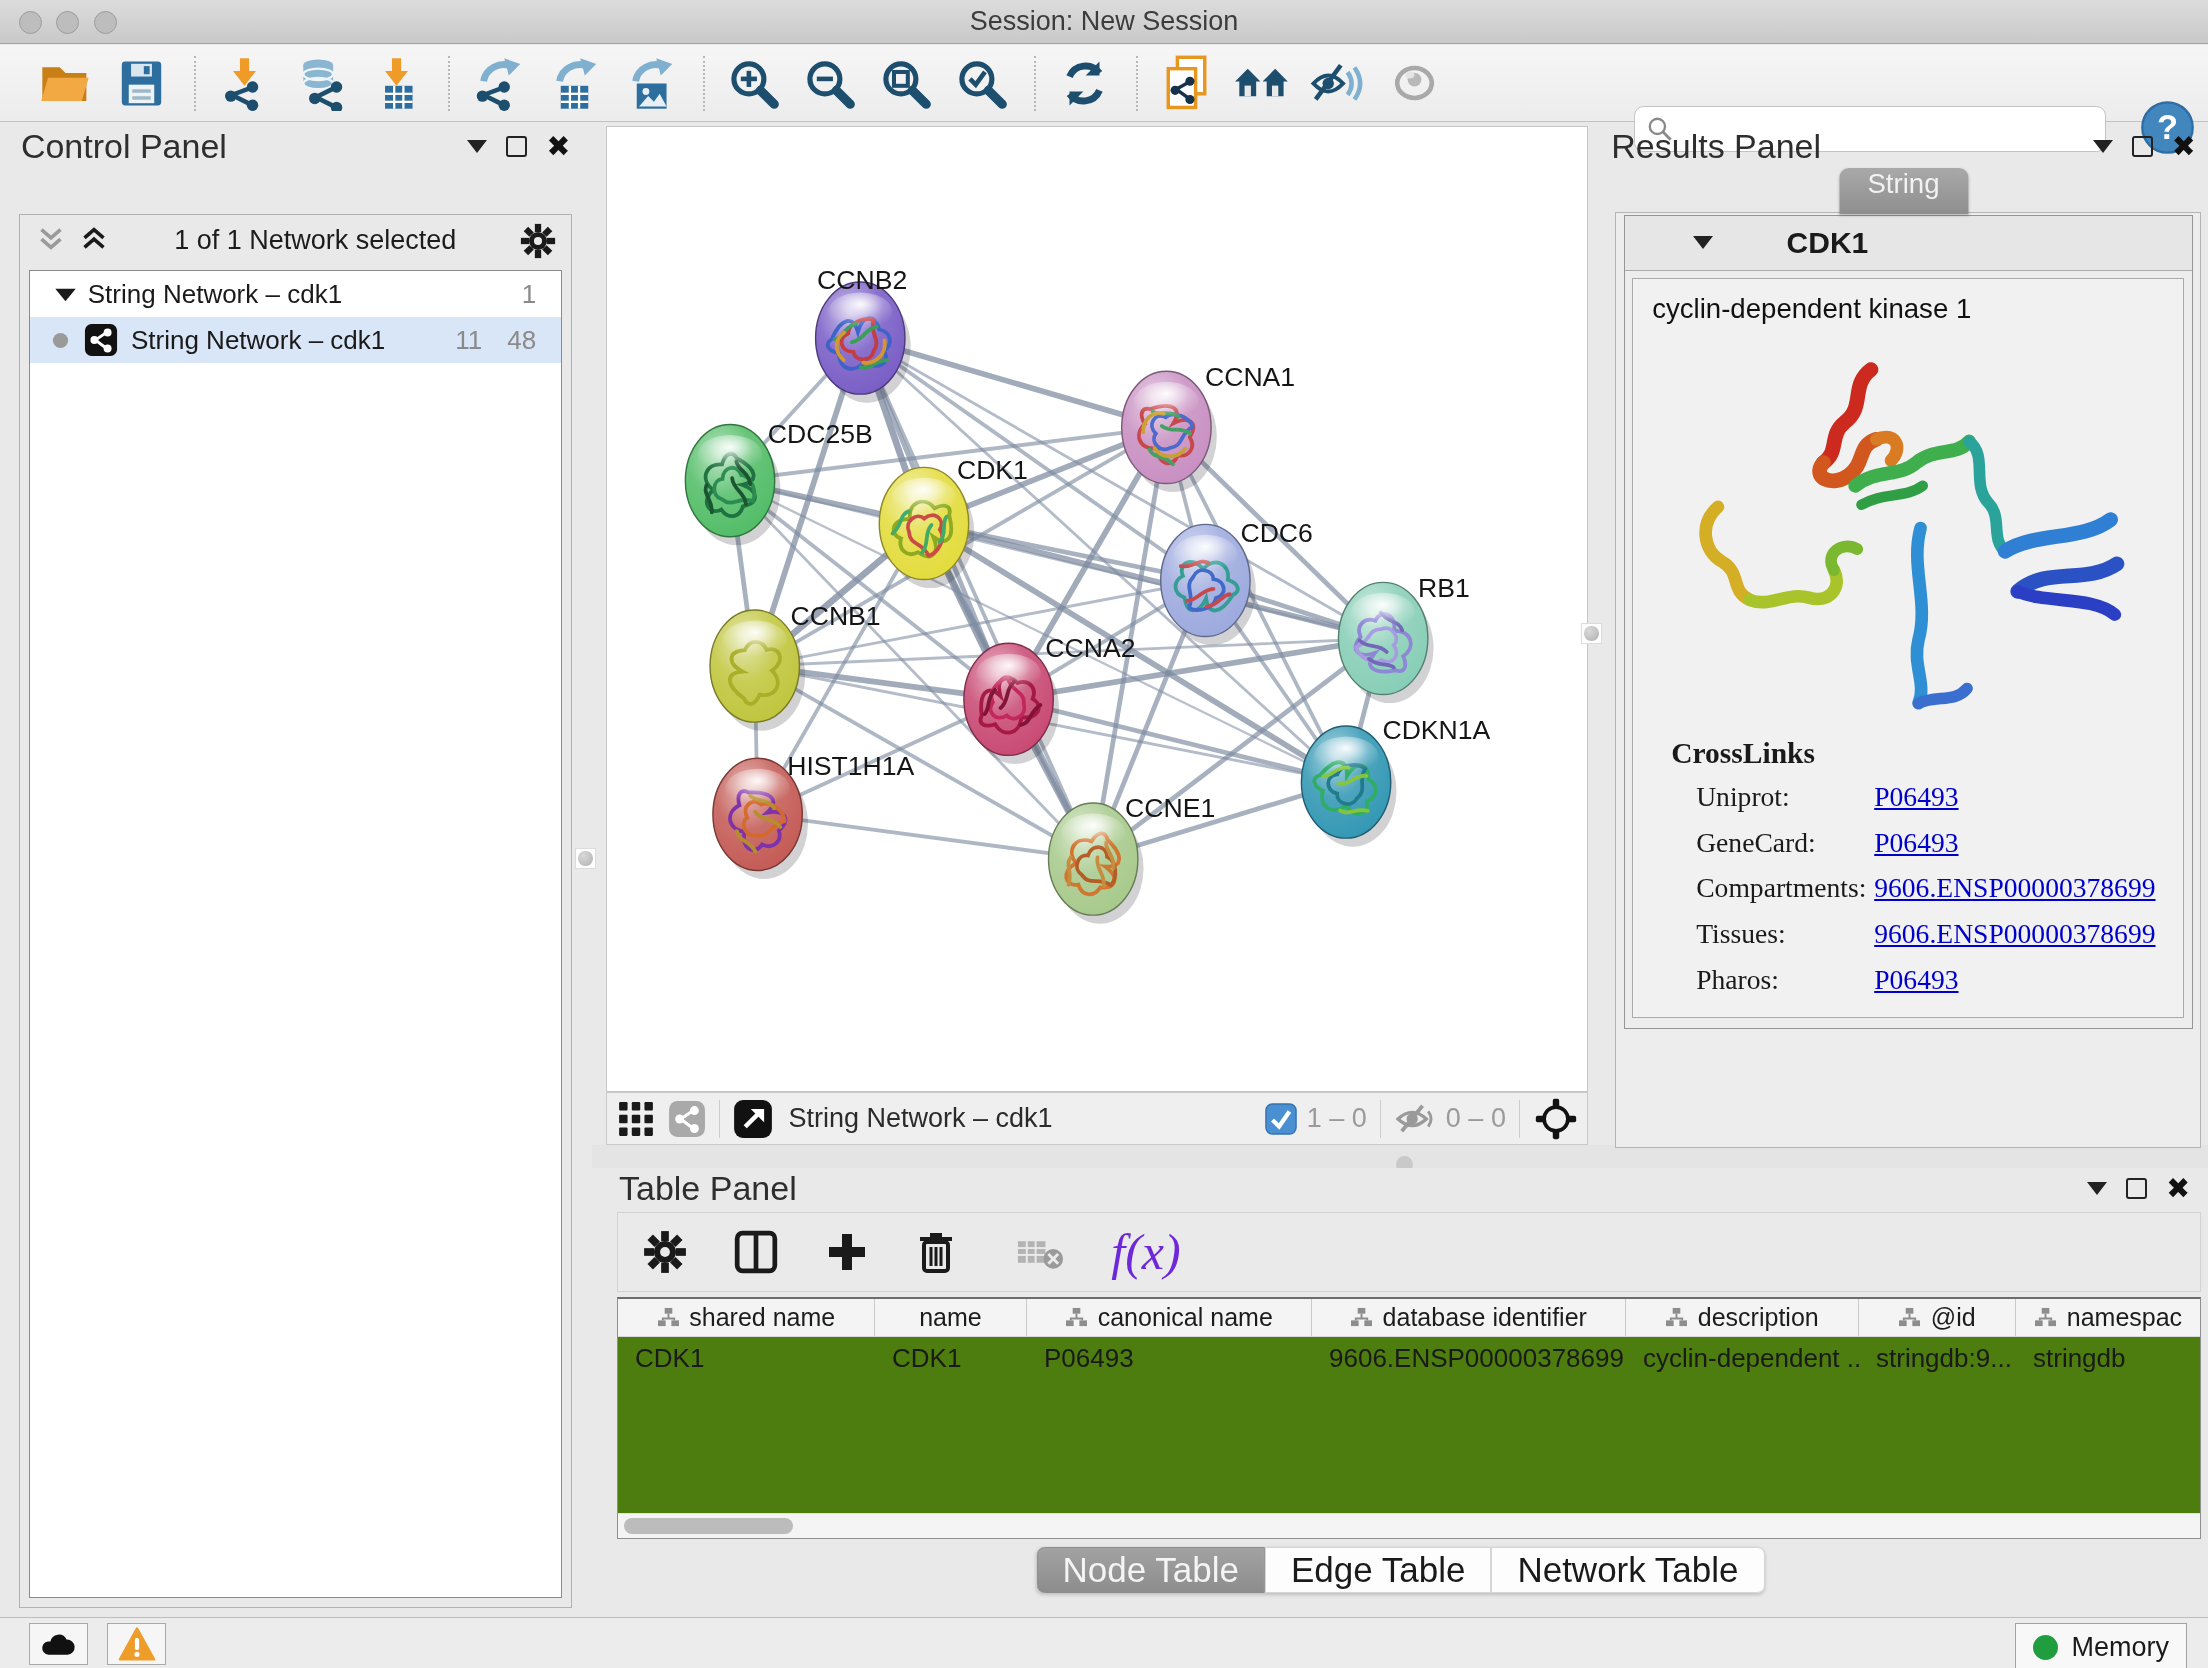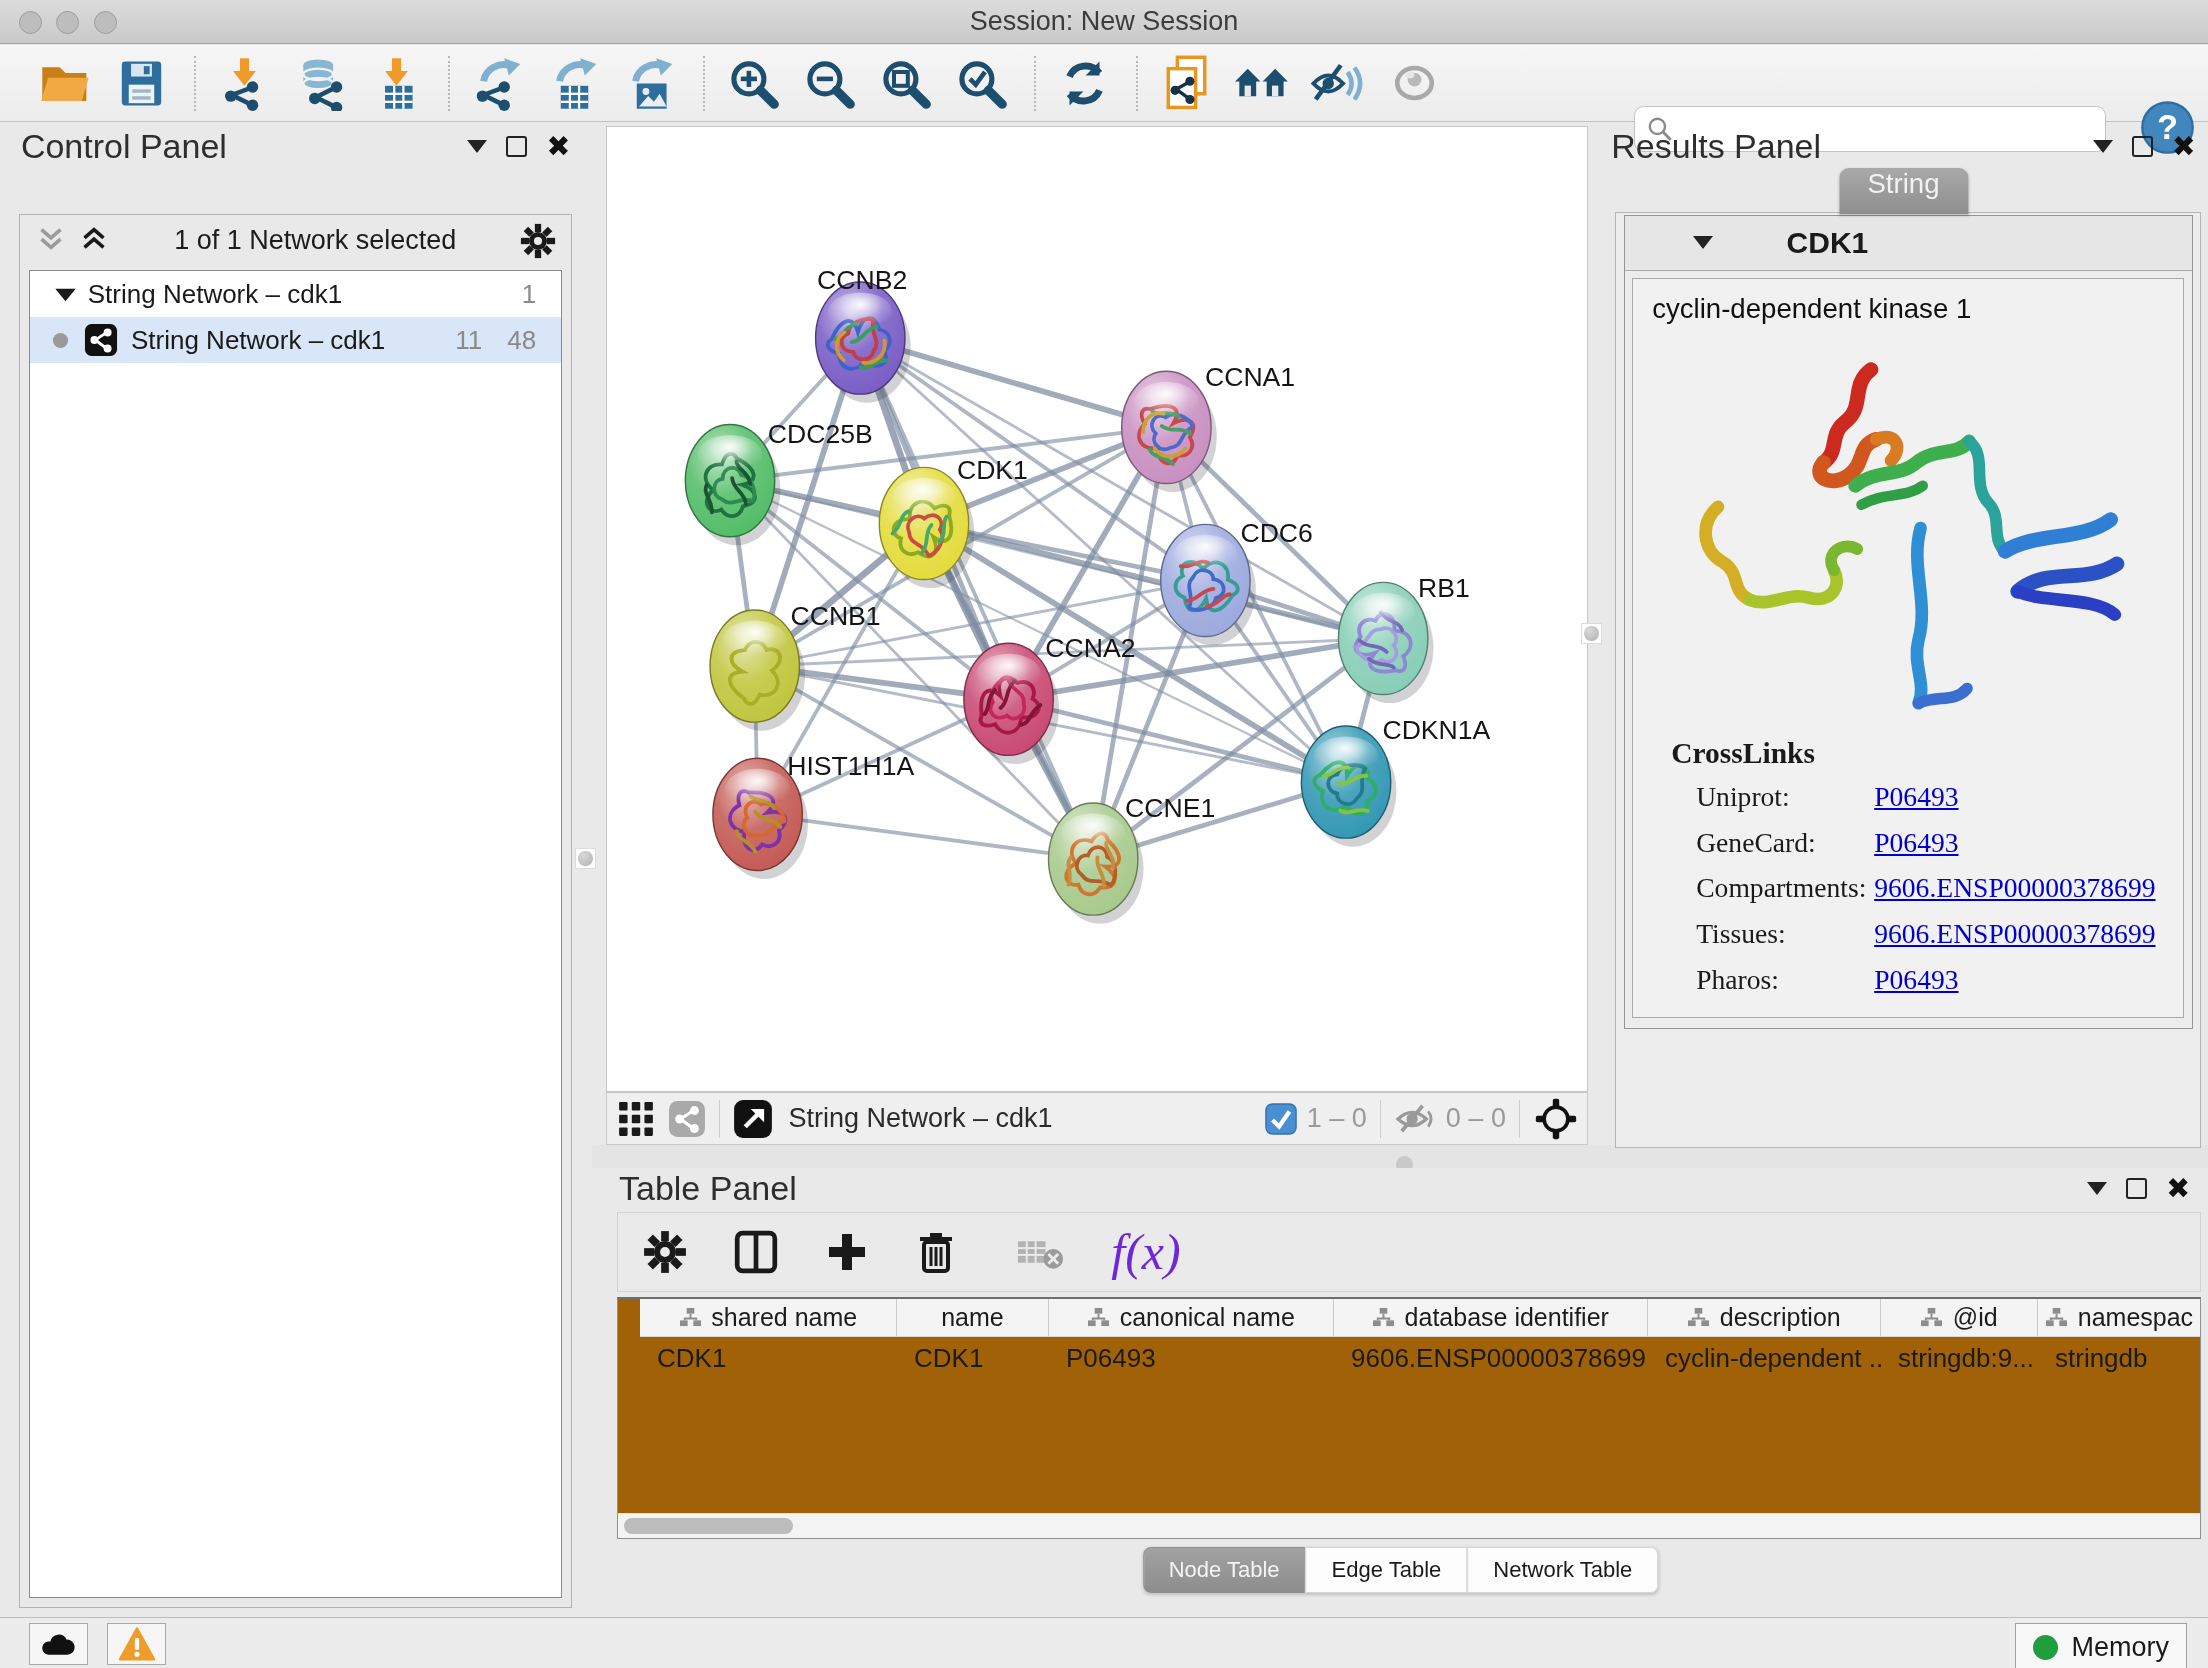--- a/index.html
+++ b/index.html
@@ -78,30 +78,30 @@
   .r-desc { font-size:27.6px; padding:13.3px 0 0 19px; color:#111; }
   .r-structure { position:absolute; left:19px; top:59px; width:533px; height:380px; }
   .r-cross-title { position:absolute; left:38px; top:458px; font-family:"Liberation Serif",serif; font-weight:bold; font-size:29.5px; }
   .r-crossrow { position:absolute; left:63px; font-family:"Liberation Serif",serif; font-size:27.6px; }
   .r-crossrow .cval { position:absolute; left:178px; color:#0000cc; text-decoration:underline; white-space:nowrap; }
 
   
   .tpanel { position:absolute; left:592px; top:1168px; width:1617px; height:449px; background:#e9e9e9; }
   .t-toolbox { position:absolute; left:25px; right:7.6px; top:44px; height:80px; background:#eaeaea; border:1px solid #d2d2d2;
     display:flex; align-items:center; padding-left:25px; gap:46px; }
-  .t-box { position:absolute; left:25px; right:7.6px; top:129px; height:242px; background:#a16207; border:1px solid #8f8f8f; border-top:2.9px solid #6d6d6d;padding-left:22px; }
+  .t-box { position:absolute; left:25px; right:7.6px; top:129px; height:242px; background:#4d7c0f; border:1px solid #8f8f8f; border-top:2.9px solid #6d6d6d; }
   .t-headrow { display:flex; height:38px; background:#f4f4f4; border-bottom:1px solid #d8d8d8; }
   .t-hcell { display:flex; align-items:center; justify-content:center; gap:9.5px; font-size:25px; color:#1c1c1c; border-right:1px solid #c9c9c9; overflow:hidden; white-space:nowrap; }
   .t-row { display:flex; height:42px; align-items:center; }
   .t-cell { font-size:26px; padding-left:17px; overflow:hidden; white-space:nowrap; }
   .c1{width:257px}.c2{width:152px}.c3{width:285px}.c4{width:314px}.c5{width:233px}.c6{width:157px}.c7{flex:1;border-right:none}
   .t-scroll { position:absolute; left:0; right:0; bottom:0; height:25px; background:#f4f4f4; border-top:1px solid #e0e0e0; }
   .t-thumb { position:absolute; left:5.7px; top:3.8px; width:169px; height:16px; border-radius:8.6px; background:#bcbcbc; }
   .t-tabs { position:absolute; left:50%; transform:translateX(-50%); top:379px; display:flex; box-shadow:0 1.9px 3.8px rgba(0,0,0,.18); border-radius:7.6px; }
-  .t-tab { height:46px; padding:0 25px; background:#fdfdfd; border:1px solid #d5d5d5; font-size:22px; display:flex; align-items:center; }
+  .t-tab { height:46px; padding:0 25px; background:#fdfdfd; border:1px solid #d5d5d5; font-size:35px; display:flex; align-items:center; }
   .t-tab:first-child { border-radius:7.6px 0 0 7.6px; }
   .t-tab:last-child { border-radius:0 7.6px 7.6px 0; }
   .t-tab.sel { background:linear-gradient(#a2a2a2,#8d8d8d); color:#f4f4f4; border-color:#8d8d8d; }
 
   
   .bottombar { position:absolute; left:0; top:1617px; width:2208px; height:51px; background:#ececec; border-top:1px solid #bdbdbd; }
   .bbtn { position:absolute; top:4.8px; width:59px; height:42px; background:#f6f6f6; border:1.9px solid #a9a9a9; display:flex; align-items:center; justify-content:center; }
   .membtn { position:absolute; right:21px; top:4.8px; height:50px; padding:0 17px; background:#f8f8f8; border:1.9px solid #a2a2a2;
     display:flex; align-items:center; gap:13.3px; font-size:27px; }
   .memdot { width:25px; height:25px; border-radius:50%; background:#1f9d3f; }

